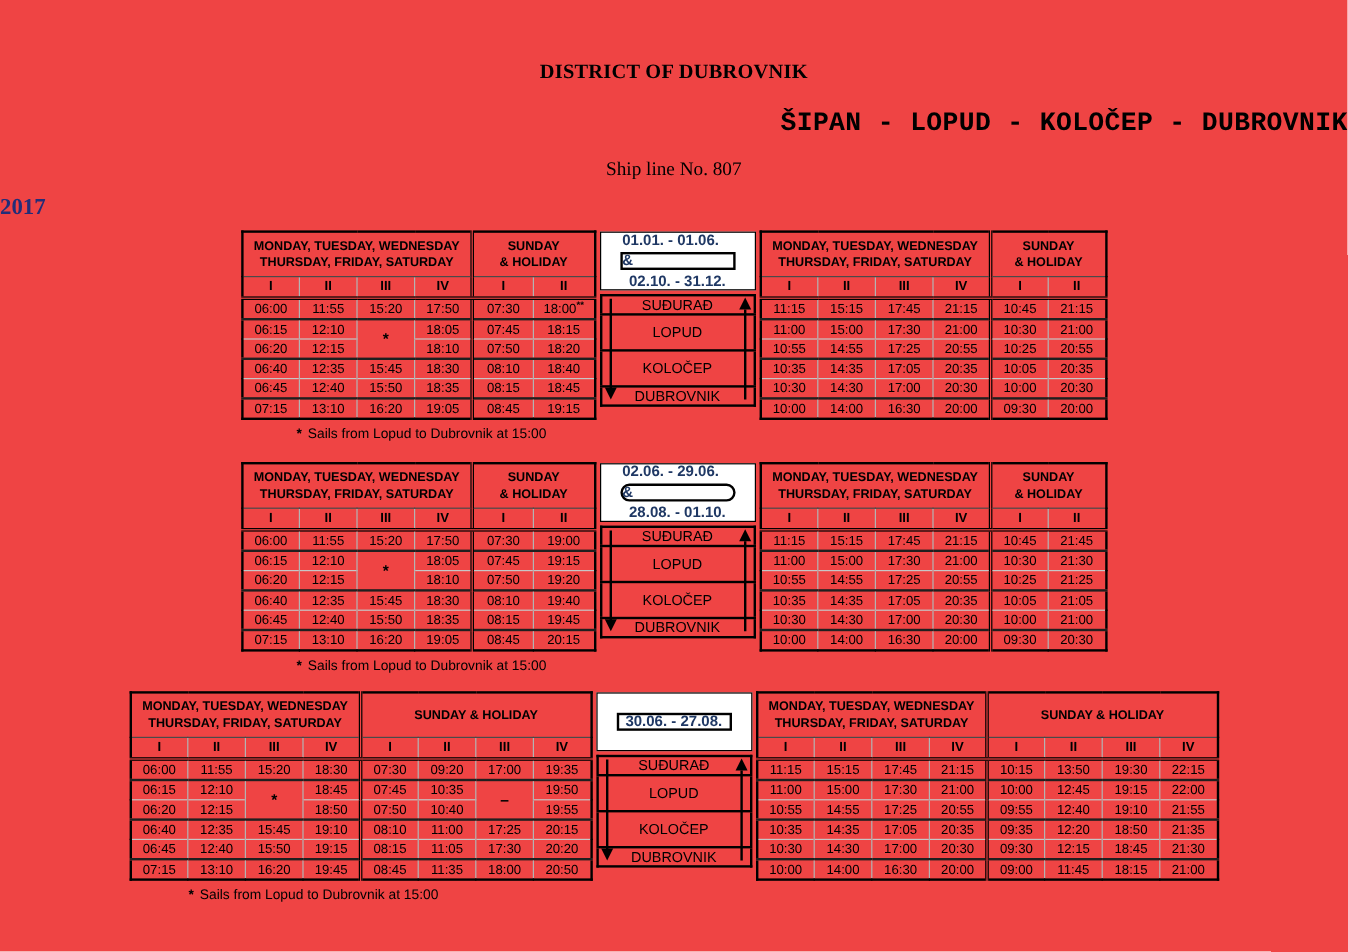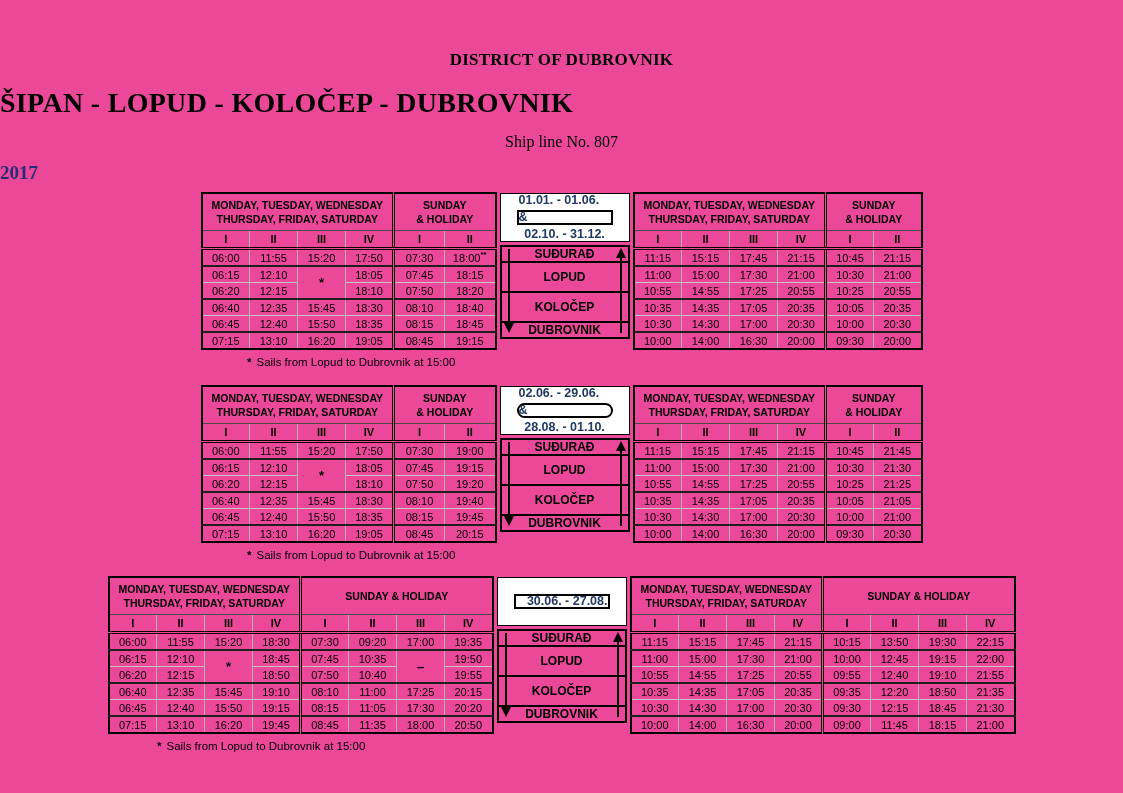--- a/index.html
+++ b/index.html
@@ -1,22 +1,22 @@
 <!DOCTYPE html>
 <html><head>
 <meta charset="utf-8">
 <style>
   html,body{margin:0;padding:0;background:#fff;}
   .page{width:1123px;height:793px;box-sizing:border-box;padding-top:50px;overflow:hidden;
-        background:#ec4899;font-family:"Liberation Sans",sans-serif;color:#000;}
+        background:#ef4444;font-family:"Liberation Sans",sans-serif;color:#000;}
   
   .t-district{font-family:"Liberation Serif",serif;font-weight:bold;font-size:17px;line-height:20px;
               text-align:center;margin:0 0 20px 0;letter-spacing:.2px;}
-  .t-route{font-family:Liberation Serif, serif;font-weight:bold;font-size:28px;line-height:25px;
-           text-align:left;margin:0 0 18px 0;letter-spacing:.3px;}
+  .t-route{font-family:Liberation Mono, monospace;font-weight:bold;font-size:22px;line-height:25px;
+           text-align:right;margin:0 0 18px 0;letter-spacing:.3px;}
   .t-ship{font-family:"Liberation Serif",serif;font-size:16px;line-height:18px;text-align:center;margin:0 0 11px 0;}
   .t-year{font-family:"Liberation Serif",serif;font-weight:bold;font-size:19px;line-height:22px;
           text-align:left;margin:0 0 8px 0;}
   
   .block{margin:0 auto;}
   #b1,#b2{width:740px;}
   #b3{width:920px;}
   #b2{margin-top:14px;}
   #b3{margin-top:12px;}
   .trow{display:flex;justify-content:center;align-items:flex-start;}
@@ -32,21 +32,21 @@
   .tt tbody tr.sub td{border-top:1px solid #c6c6c6;}
   .tt tbody td.mark{font-weight:bold;font-size:13px;vertical-align:middle;}
   .tt sup{font-size:8px;font-weight:bold;line-height:0;vertical-align:super;}
   
   .mid{width:130px;margin:0 3px;flex:0 0 130px;display:flex;flex-direction:column;}
   .datebox{height:49px;border:1px solid #000;padding:16px;box-sizing:border-box;margin-top:1px;background:#fff;}
   .datebox-inner{height:100%;box-sizing:border-box;border:2px solid #000;display:flex;flex-direction:column;
                  align-items:center;justify-content:center;font-weight:bold;font-size:12.5px;line-height:17px;}
   .stations{margin-top:3px;position:relative;}
   table.sttable{border-collapse:collapse;width:130px;border:2px solid #000;table-layout:fixed;}
-  .sttable td{border-top:2px solid #000;text-align:center;font-weight:bold;font-size:12px;padding:0;}
+  .sttable td{border-top:2px solid #000;text-align:center;font-weight:normal;font-size:12px;padding:0;}
   .sttable tr:first-child td{border-top:none;}
   .sttable tr.st1 td{height:13px;}
   .sttable tr.st2 td{height:28px;}
   .arrows{position:absolute;left:0;top:0;pointer-events:none;}
   
   .fnotes{padding-left:40px;margin-top:3px;}
   .fn{font-size:11.5px;line-height:18px;}
   .fnm{display:inline-block;width:20px;text-align:right;font-weight:bold;margin-right:5px;}
 </style>
 </head>
@@ -530,21 +530,21 @@
               <td class="">19:45</td>
               <td class="secstart ">08:45</td>
               <td class="">11:35</td>
               <td class="">18:00</td>
               <td class="">20:50</td>
             </tr>
           </tbody>
         </table>
       <div class="mid">
         <div class="datebox">
-          <div class="datebox-inner date-accent" style="color: rgb(31, 56, 100); align-items: flex-end;">
+          <div class="datebox-inner date-accent" style="color: rgb(31, 56, 100);">
             <div>30.06. - 27.08.</div>
           </div>
         </div>
         <div class="stations">
           <table class="sttable">
             <tbody>
                 <tr class="st1">
                   <td>SUĐURAĐ</td>
                 </tr>
             <tr class="st2">

